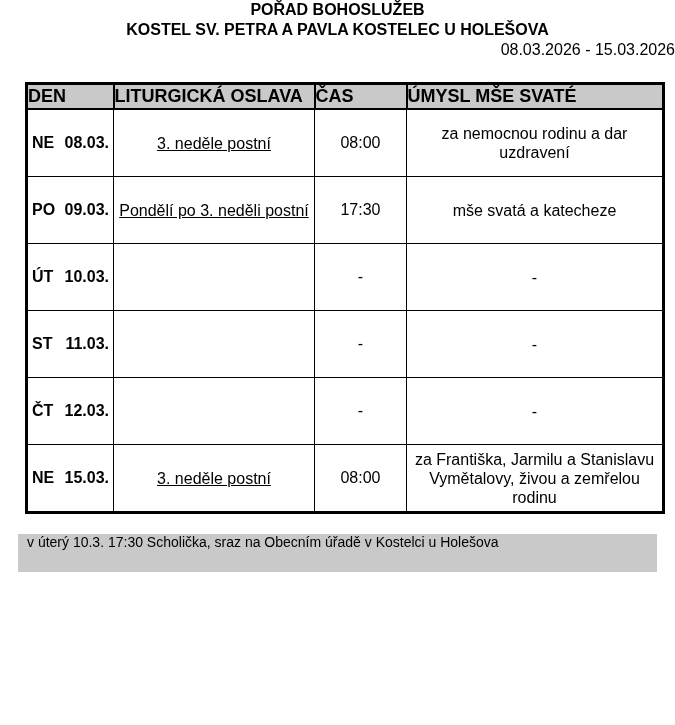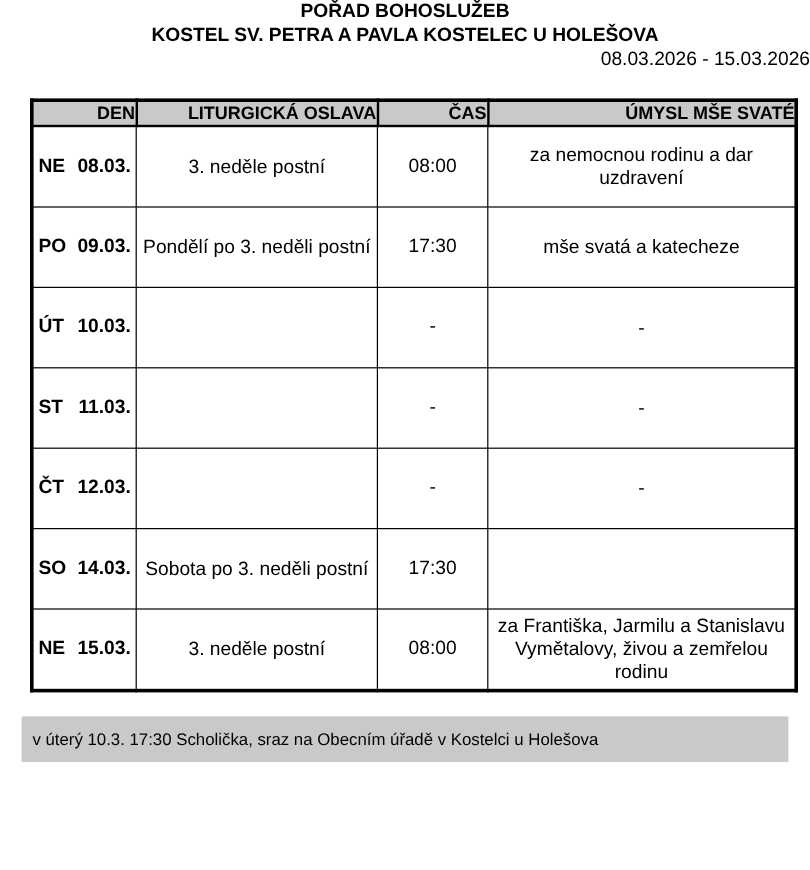--- a/index.html
+++ b/index.html
@@ -31,25 +31,25 @@
   table.schedule {
     margin: 22px 0 0 25px;
     width: 637px;
     table-layout: fixed;
     border-collapse: collapse;
     border: 3px solid #000;
   }
   table.schedule th {
     background: #c9c9c9;
     border: 2.5px solid #000;
-    font-size: 15px;
+    font-size: 18px;
     font-weight: bold;
     height: 16px;
     padding: 1px 0;
-    text-align: right;
+    text-align: left;
   }
   table.schedule td {
     border: 1.5px solid #000;
     height: 66px;
     text-align: center;
     vertical-align: middle;
     font-size: 16px;
     padding: 0 4px;
     background: #ffffff;
   }
@@ -62,28 +62,28 @@
   .day-wrap {
     display: flex;
     justify-content: space-between;
     align-items: flex-start;
   }
   td.intention-cell {
     line-height: 19px;
   }
   td.celebration-cell {
     line-height: 19px;
+    text-decoration: underline;
   }
   .note-bar {
     margin: 20px 0 0 18px;
     width: 639px;
     height: 38px;
     background: #c9c9c9;
     display: flex;
-    align-items: center;
     box-sizing: border-box;
     padding-left: 9px;
     font-size: 14px;
   }
 </style>
 </head>
 <body>
 
 <div class="page">
 
@@ -163,31 +163,20 @@
         <span>ČT</span>
         <span>12.03.</span>
       </div>
     </td>
     <td class="celebration-cell"></td>
     <td class="time-cell">-</td>
     <td class="intention-cell">-</td>
   </tr>
 
 
-  <tr>
-    <td class="day-cell">
-      <div class="day-wrap">
-        <span>SO</span>
-        <span>14.03.</span>
-      </div>
-    </td>
-    <td class="celebration-cell">Sobota po 3. neděli postní</td>
-    <td class="time-cell">17:30</td>
-    <td class="intention-cell"></td>
-  </tr>
 
   <tr>
     <td class="day-cell">
       <div class="day-wrap">
         <span>NE</span>
         <span>15.03.</span>
       </div>
     </td>
     <td class="celebration-cell">3. neděle postní</td>
     <td class="time-cell">08:00</td>

